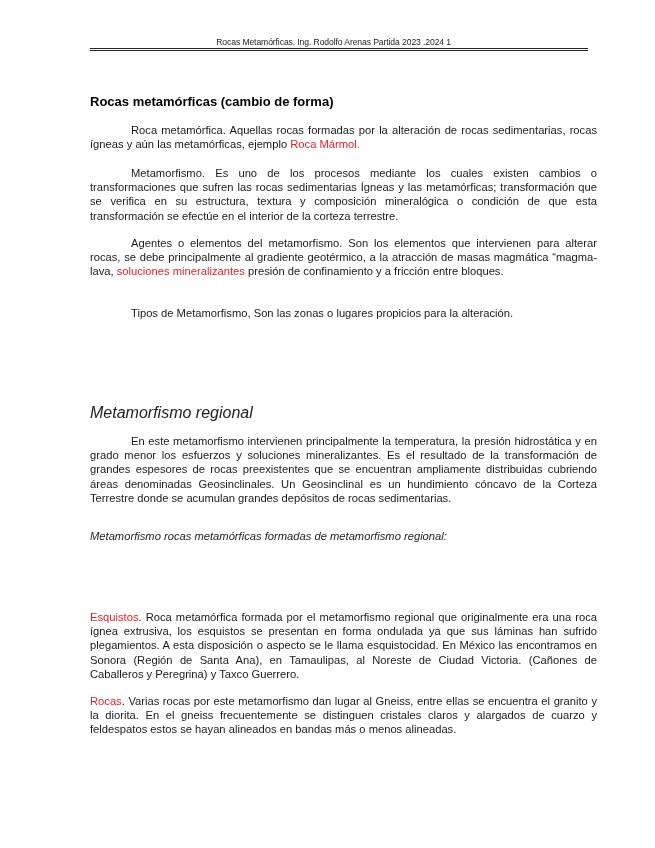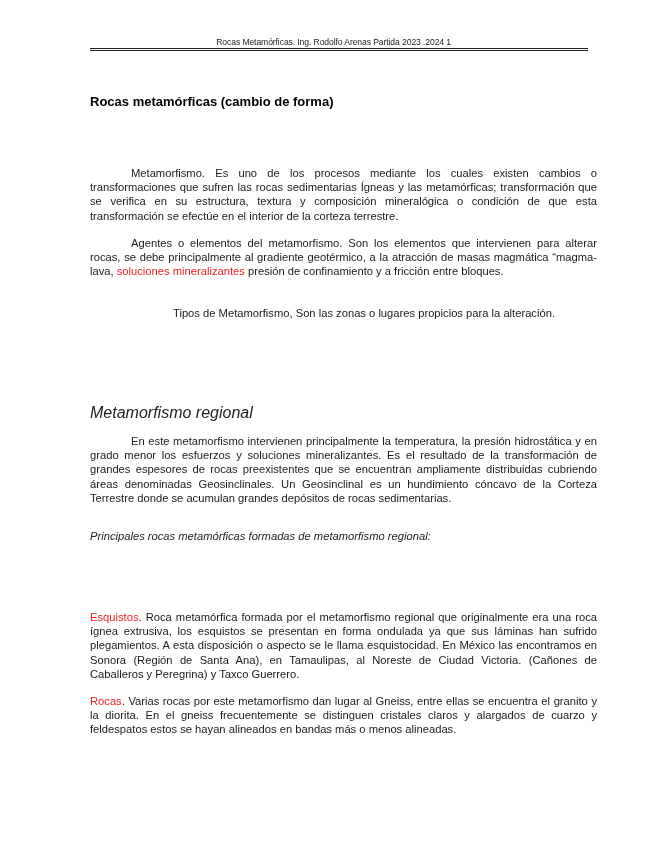--- a/index.html
+++ b/index.html
@@ -80,33 +80,34 @@
 </head>
 <body>
 
 <div class="page">
 
   <div class="header">Rocas Metamórficas. Ing. Rodolfo Arenas Partida 2023 .2024 1</div>
   <div class="header-rule"></div>
 
   <div class="title">Rocas metamórficas (cambio de forma)</div>
 
+  <p class="para indent" style="top:123px; margin:0;"><span>Roca metamórfica. Aquellas rocas formadas por la alteración de rocas sedimentarias, rocas ígneas y aún las metamórficas, ejemplo </span><span class="red">Roca Mármol.</span></p>
 
   <p class="para indent" style="top:166px; margin:0;">Metamorfismo. Es uno de los procesos mediante los cuales existen cambios o transformaciones que sufren las rocas sedimentarias Ígneas y las metamórficas; transformación que se verifica en su estructura, textura y composición mineralógica o condición de que esta transformación se efectúe en el interior de la corteza terrestre.</p>
 
   <p class="para indent" style="top:236px; margin:0;"><span>Agentes o elementos del metamorfismo. Son los elementos que intervienen para alterar rocas, se debe principalmente al gradiente geotérmico, a la atracción de masas magmática “magma-lava, </span><span class="red">soluciones mineralizantes</span><span> presión de confinamiento y a fricción entre bloques.</span></p>
 
   <div class="para" style="top:306px;">
-    <div class="indent" style="text-align:center;">Tipos de Metamorfismo, Son las zonas o lugares propicios para la alteración.</div>
+    <div class="indent" style="text-align:left;">Tipos de Metamorfismo, Son las zonas o lugares propicios para la alteración.</div>
   </div>
 
   <div class="italic-heading" style="top:404px;">Metamorfismo regional</div>
 
   <p class="para indent" style="top:434px; margin:0;">En este metamorfismo intervienen principalmente la temperatura, la presión hidrostática y en grado menor los esfuerzos y soluciones mineralizantes. Es el resultado de la transformación de grandes espesores de rocas preexistentes que se encuentran ampliamente distribuidas cubriendo áreas denominadas Geosinclinales. Un Geosinclinal es un hundimiento cóncavo de la Corteza Terrestre donde se acumulan grandes depósitos de rocas sedimentarias.</p>
 
-  <div class="italic-sub" style="top:530px;">Principales rocas metamórficas formadas de metamorfismo regional:</div>
+  <div class="italic-sub" style="top:530px;">Metamorfismo rocas metamórficas formadas de metamorfismo regional:</div>
 
 
   <p class="para" style="top:610px; margin:0;"><span class="red">Esquistos</span><span>. Roca metamórfica formada por el metamorfismo regional que originalmente era una roca ígnea extrusiva, los esquistos se presentan en forma ondulada ya que sus láminas han sufrido plegamientos. A esta disposición o aspecto se le llama esquistocidad. En México las encontramos en Sonora (Región de Santa Ana), en Tamaulipas, al Noreste de Ciudad Victoria. (Cañones de Caballeros y Peregrina) y Taxco Guerrero.</span></p>
 
   <p class="para" style="top:694px; margin:0;"><span class="red">Rocas</span><span>. Varias rocas por este metamorfismo dan lugar al Gneiss, entre ellas se encuentra el granito y la diorita. En el gneiss frecuentemente se distinguen cristales claros y alargados de cuarzo y feldespatos estos se hayan alineados en bandas más o menos alineadas.</span></p>
 
 </div>
 
 </body></html>

